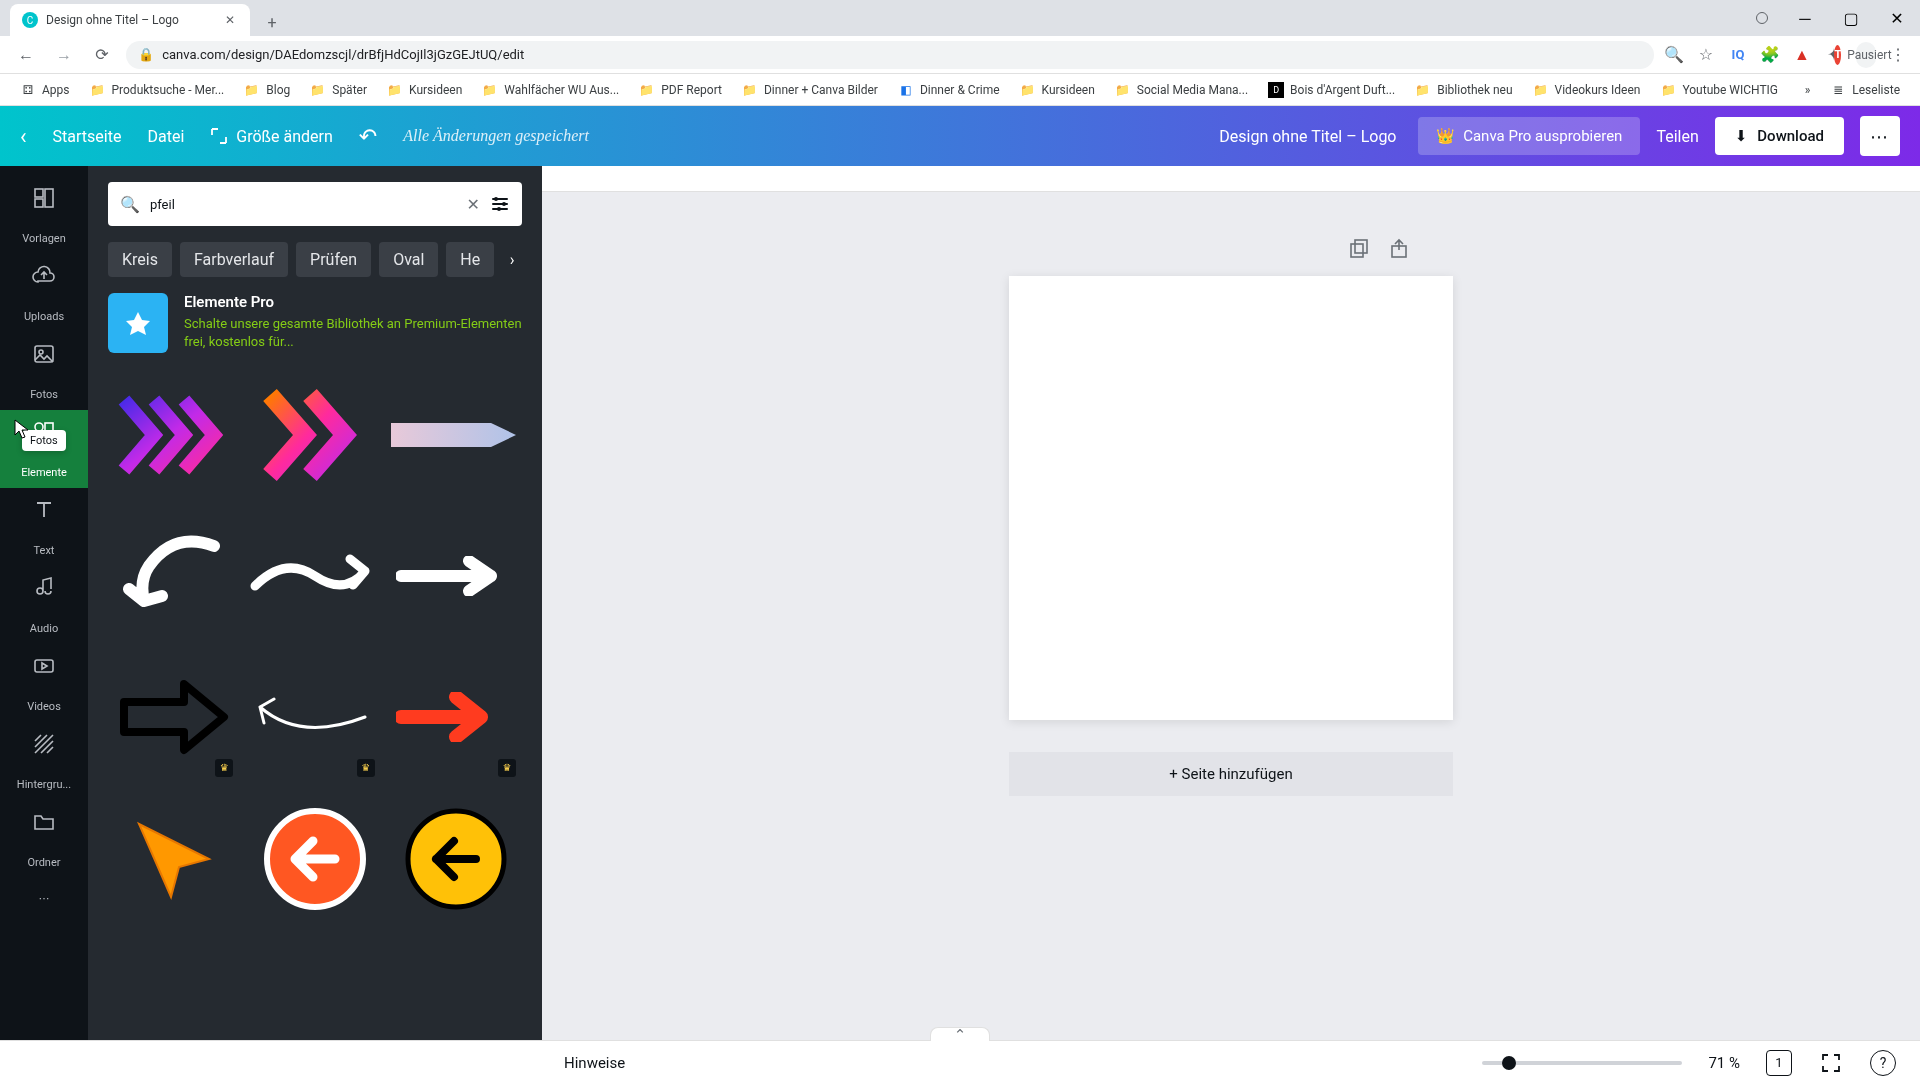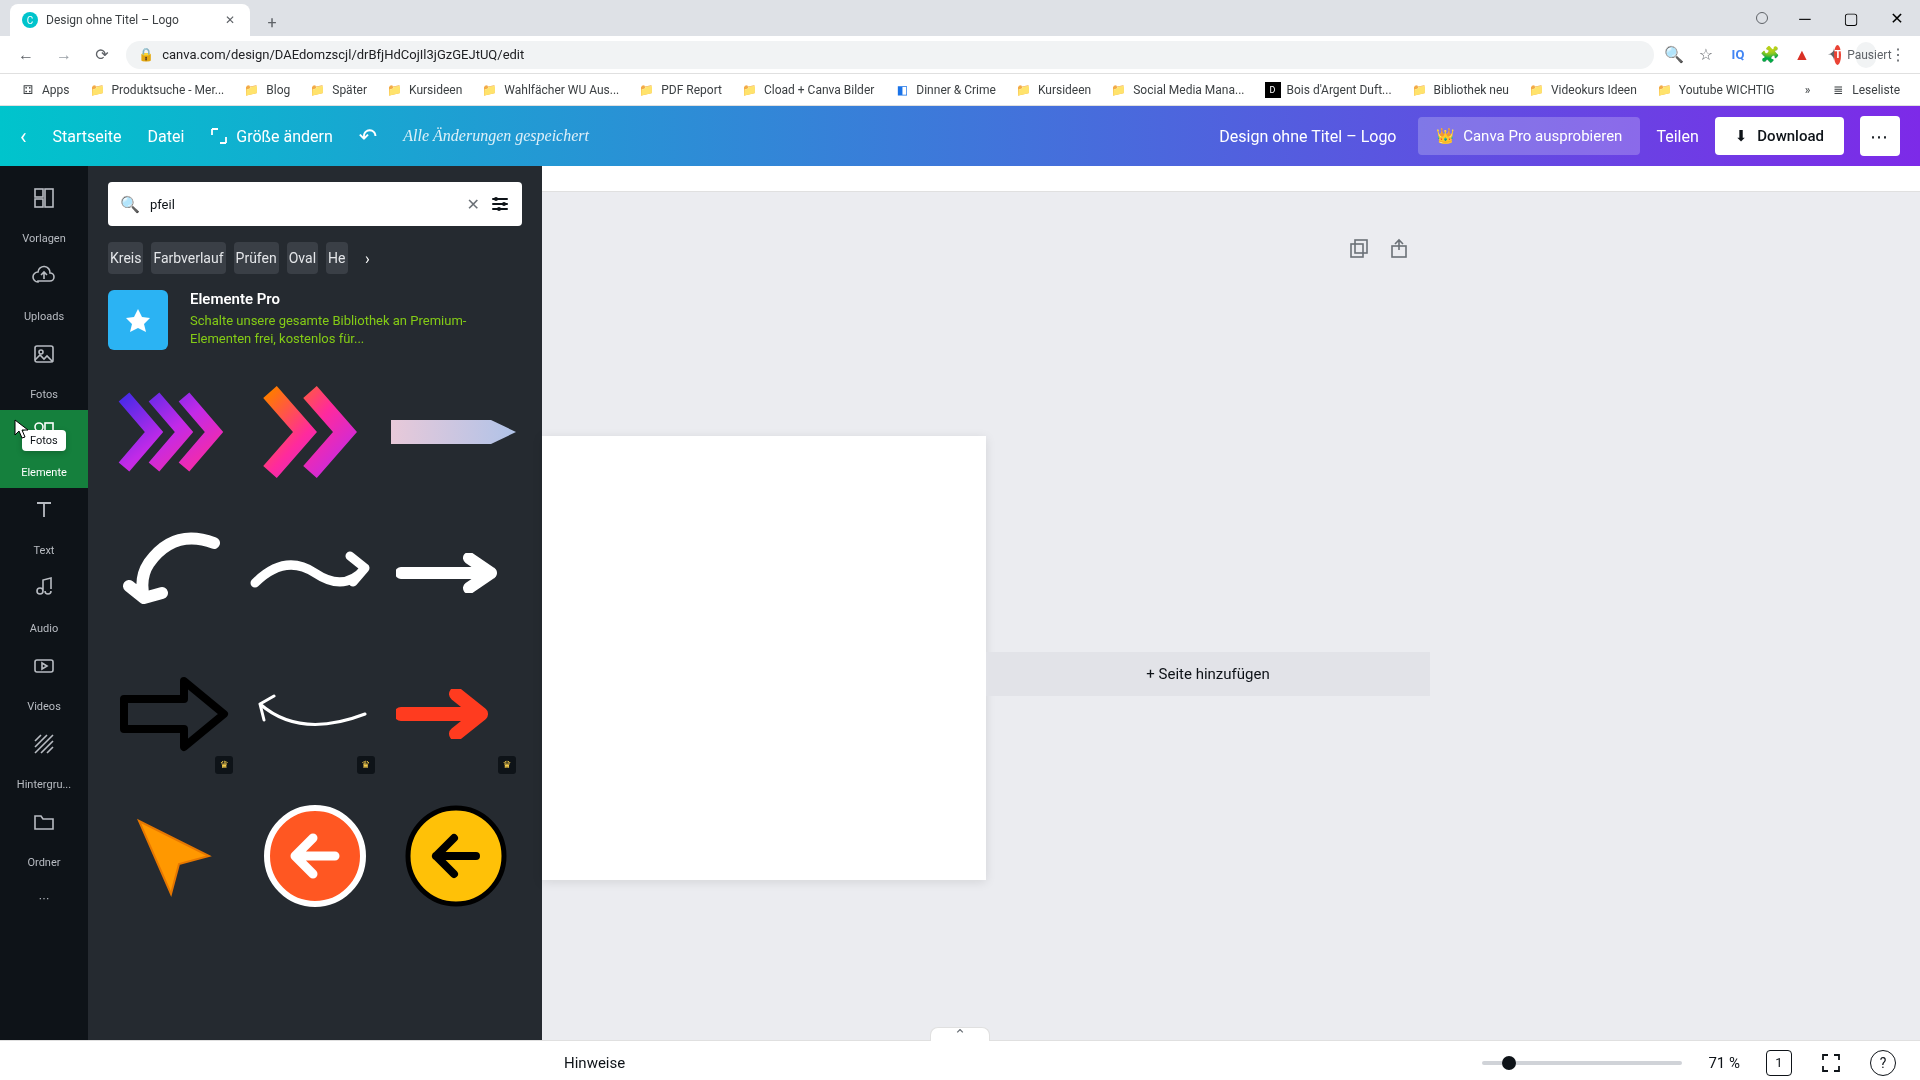--- a/index.html
+++ b/index.html
@@ -53,33 +53,33 @@
 .nav-item{width:88px;height:78px;display:flex;flex-direction:column;align-items:center;justify-content:center;gap:22px;font-size:11px;cursor:pointer;}
 .nav-item.active{background:#15803d;color:#fff;}
 .nav-icon{width:24px;height:24px;display:flex;align-items:center;justify-content:center;}
 .nav-tooltip{position:absolute;left:22px;top:430px;background:#fff;color:#0e1318;font-size:11px;padding:4px 8px;border-radius:4px;box-shadow:0 2px 6px rgba(0,0,0,.2);}
 
 
 .side-panel{width:454px;background:#252a30;display:flex;flex-direction:column;padding:16px 20px;gap:16px;position:relative;}
 .search-wrap{background:#fff;border-radius:4px;height:44px;display:flex;align-items:center;padding:0 12px;gap:10px;}
 .search-wrap input{flex:1;border:none;outline:none;font-size:13px;color:#0e1318;background:transparent;}
 .chips{display:flex;gap:8px;align-items:center;}
-.chip{background:#3a3f46;color:#e4e6e9;padding:8px 2px;border-radius:4px;font-size:14px;cursor:pointer;white-space:nowrap;}
+.chip{background:#3a3f46;color:#e4e6e9;padding:8px 14px;border-radius:4px;font-size:16px;cursor:pointer;white-space:nowrap;}
 .chip-next{width:24px;height:24px;color:#fff;display:flex;align-items:center;justify-content:center;cursor:pointer;}
-.promo{display:flex;gap:22px;align-items:flex-start;}
+.promo{display:flex;gap:16px;align-items:flex-start;}
 .promo-icon{width:60px;height:60px;border-radius:6px;background:#2bb3f3;display:flex;align-items:center;justify-content:center;flex-shrink:0;}
 .promo-title{color:#fff;font-size:15px;font-weight:600;margin-bottom:4px;}
 .promo-desc{color:#84cc16;font-size:13px;line-height:1.4;}
 .results{display:grid;grid-template-columns:repeat(3,1fr);gap:10px;}
 .result{background:transparent;border-radius:4px;aspect-ratio:1/1;display:flex;align-items:center;justify-content:center;cursor:pointer;position:relative;}
 .result-crown{position:absolute;bottom:6px;right:6px;width:18px;height:18px;background:#0e1318;border-radius:3px;display:flex;align-items:center;justify-content:center;color:#ffd54f;font-size:10px;}
 .collapse-handle{position:absolute;right:-14px;top:50%;transform:translateY(-50%);width:14px;height:60px;background:#252a30;border-radius:0 6px 6px 0;display:flex;align-items:center;justify-content:center;color:#fff;cursor:pointer;font-size:10px;}
 
 
-.canvas-area{flex:1;background:#ebecf0;position:relative;display:flex;flex-direction:row;align-items:center;justify-content:flex-start;padding-top:110px;}
+.canvas-area{flex:1;background:#ebecf0;position:relative;display:flex;flex-direction:column;align-items:center;justify-content:flex-start;padding-top:110px;}
 .canvas-toolbar{position:absolute;top:72px;right:510px;display:flex;gap:18px;color:#6b7177;}
 .canvas-toolbar>*{cursor:pointer;}
 .design-canvas{width:444px;height:444px;background:#fff;box-shadow:0 2px 10px rgba(0,0,0,.1);}
 .add-page{width:444px;height:44px;background:#e2e3e8;display:flex;align-items:center;justify-content:center;color:#0e1318;font-size:15px;margin-top:32px;cursor:pointer;}
 .canvas-rulers-top{position:absolute;top:0;left:0;right:0;height:26px;background:#fff;border-bottom:1px solid #e0e0e0;}
 
 
 .bottom-bar{height:44px;background:#fff;border-top:1px solid #e0e0e0;display:flex;align-items:center;padding:0 24px;gap:20px;font-size:15px;color:#0e1318;position:relative;}
 .bottom-left{margin-left:540px;}
 .bottom-right{margin-left:auto;display:flex;align-items:center;gap:26px;}
@@ -159,21 +159,21 @@
   <div class="bm">
       <span class="bm-icon bm-folder">📁</span>
       <span>Wahlfächer WU Aus...</span>
     </div>
   <div class="bm">
       <span class="bm-icon bm-folder">📁</span>
       <span>PDF Report</span>
     </div>
   <div class="bm">
       <span class="bm-icon bm-folder">📁</span>
-      <span>Cload + Canva Bilder</span>
+      <span>Dinner + Canva Bilder</span>
     </div>
   <div class="bm">
       <span class="bm-icon" style="color:#1a73e8;">◧</span>
       <span>Dinner &amp; Crime</span>
     </div>
   <div class="bm">
       <span class="bm-icon bm-folder">📁</span>
       <span>Kursideen</span>
     </div>
   <div class="bm">

